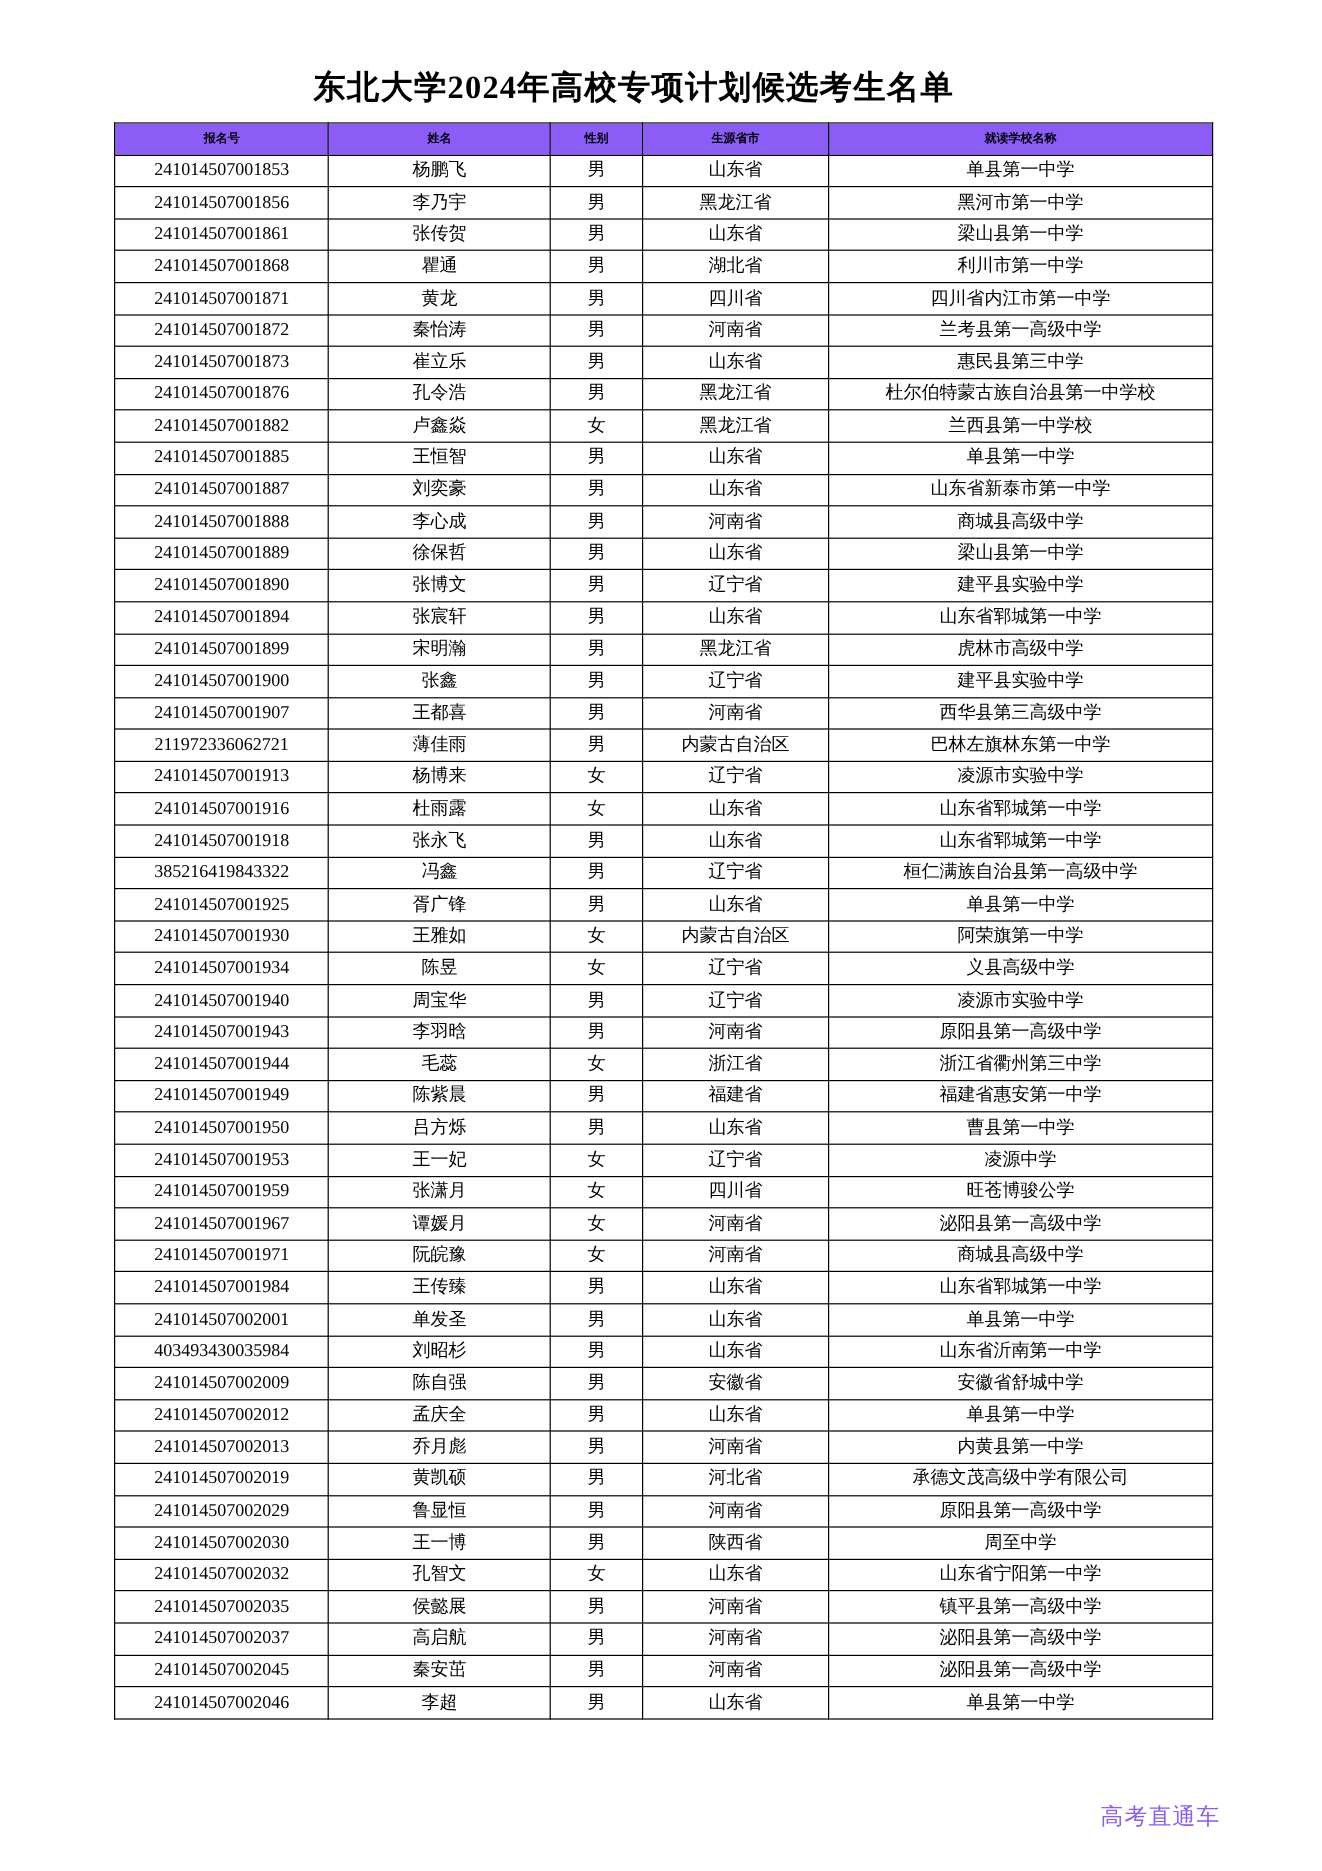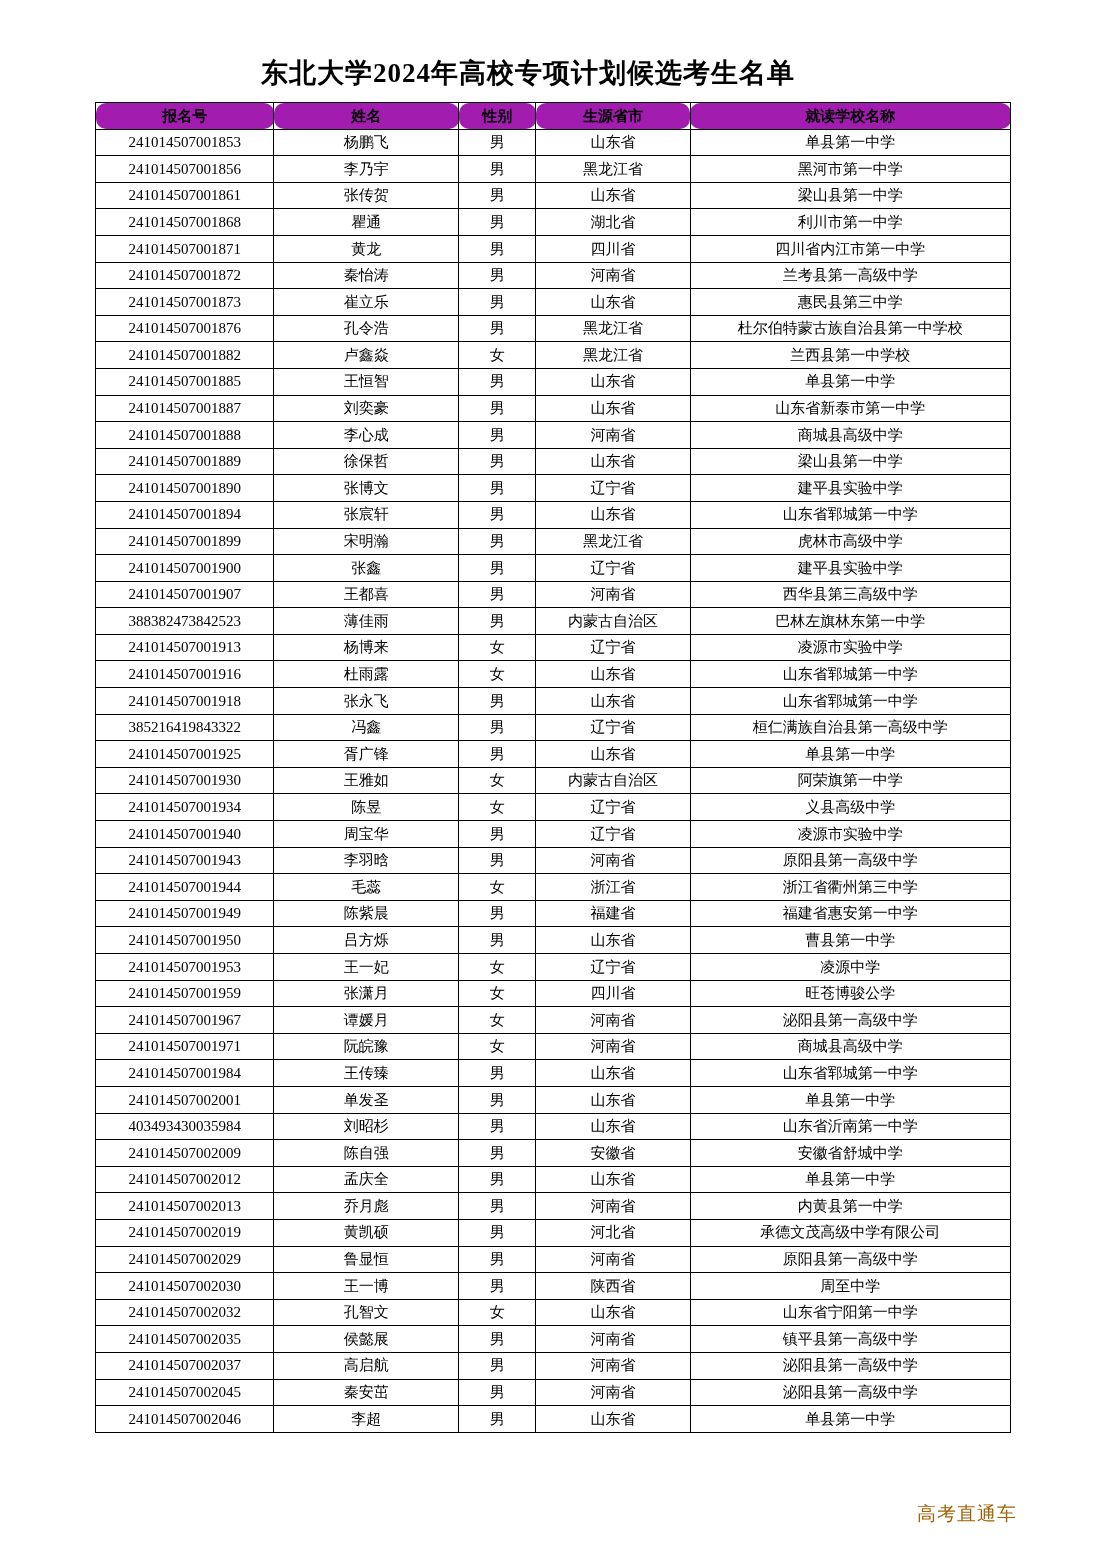--- a/index.html
+++ b/index.html
@@ -40,36 +40,35 @@
     text-align: center;
     vertical-align: middle;
     height: 26.6px;
     padding: 0 3px;
     font-size: 15px;
     line-height: 1.1;
     overflow: hidden;
     white-space: nowrap;
   }
   table.roster th {
-    background: #a21caf;
+    background: #8b5cf6;
     font-weight: bold;
-    font-size: 15px;
-    border-radius: 10px;
+    font-size: 10px;
   }
   col.col-regno  { width: 19.5%; }
   col.col-name   { width: 20.2%; }
   col.col-gender { width: 8.4%;  }
   col.col-prov   { width: 16.9%; }
   col.col-school { width: 35.0%; }
   .watermark {
     position: absolute;
     right: 39px;
     bottom: 32px;
     font-size: 19px;
-    color: #a16207;
+    color: #8b5cf6;
     font-family: "Liberation Sans", "DejaVu Sans", sans-serif;
     letter-spacing: 1px;
   }
 </style>
 </head>
 <body>
 
 <div class="page">
 
   <h1 class="title">东北大学2024年高校专项计划候选考生名单</h1>
@@ -212,21 +211,21 @@
           <td>建平县实验中学</td>
         </tr>
         <tr>
           <td>241014507001907</td>
           <td>王都喜</td>
           <td>男</td>
           <td>河南省</td>
           <td>西华县第三高级中学</td>
         </tr>
         <tr>
-          <td>388382473842523</td>
+          <td>211972336062721</td>
           <td>薄佳雨</td>
           <td>男</td>
           <td>内蒙古自治区</td>
           <td>巴林左旗林东第一中学</td>
         </tr>
         <tr>
           <td>241014507001913</td>
           <td>杨博来</td>
           <td>女</td>
           <td>辽宁省</td>

